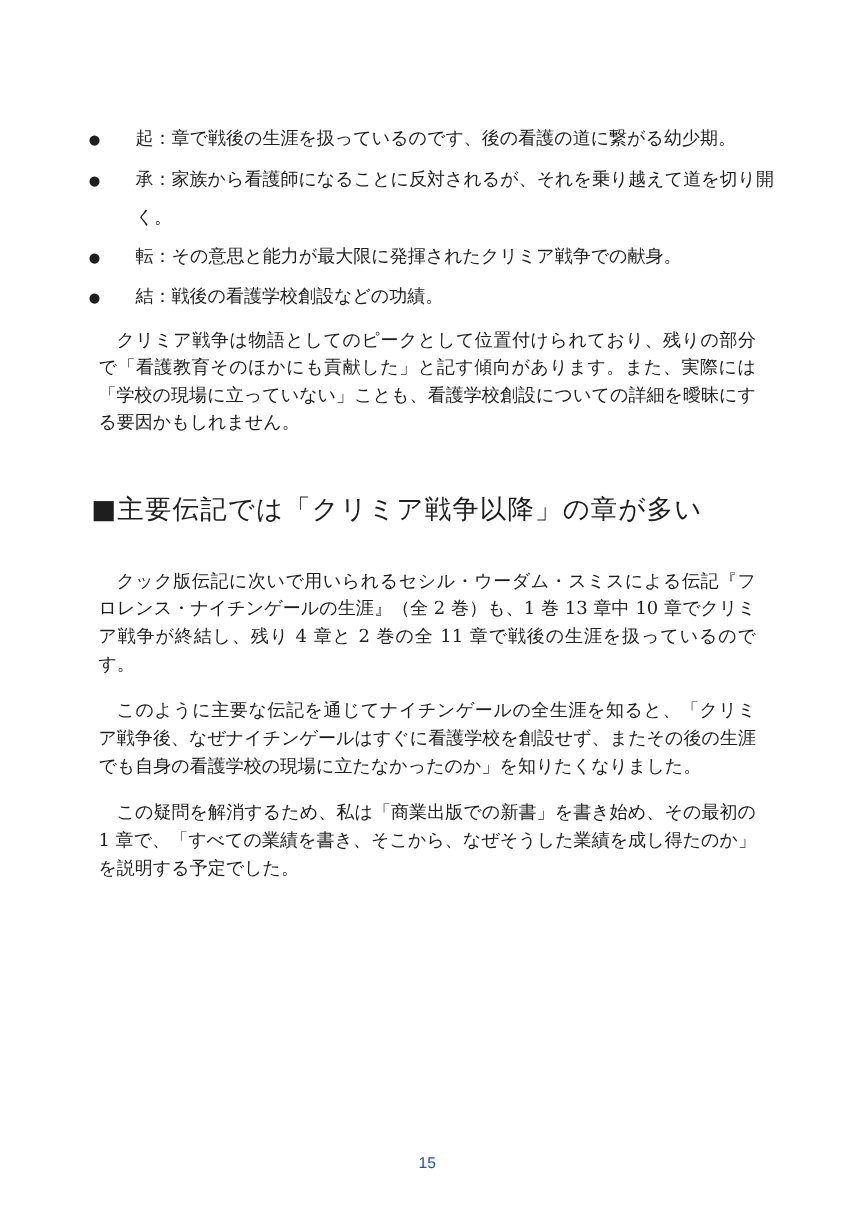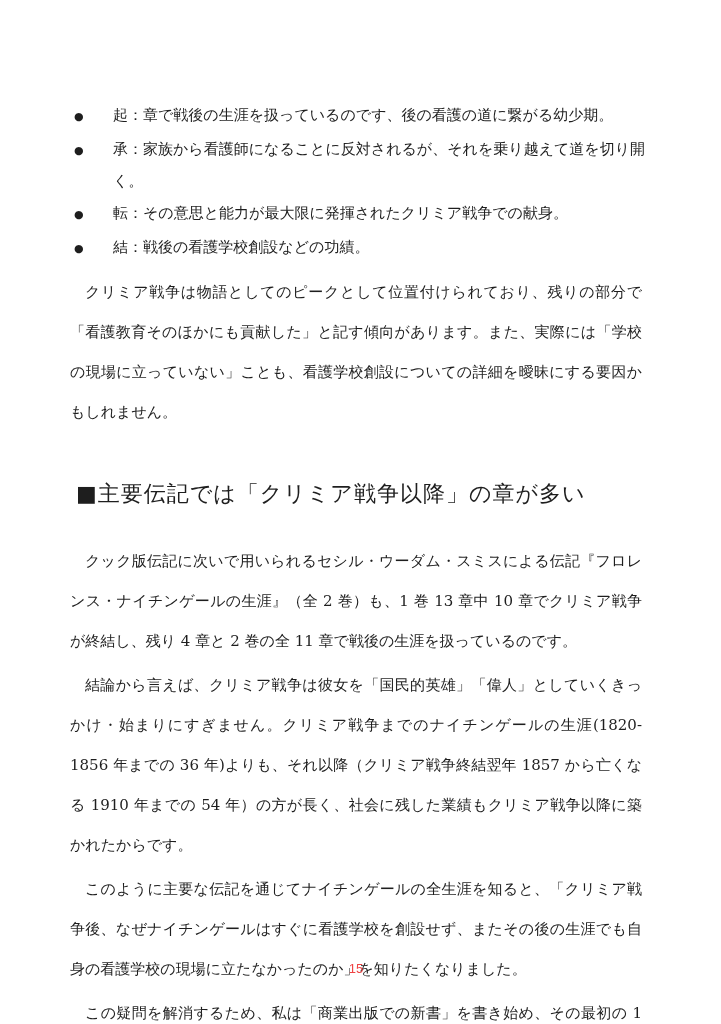--- a/index.html
+++ b/index.html
@@ -48,23 +48,23 @@
     flex: 0 0 47px;
     padding-left: 8px;
     box-sizing: border-box;
     font-size: 11px;
     font-family: "DejaVu Sans", "Liberation Sans", sans-serif;
   }
   .bullet-text {
     flex: 1 1 auto;
   }
   .para {
-    margin: 4px;
+    margin: 16px;
     font-size: 15px;
-    line-height: 40px;
+    line-height: 23px;
     text-indent: 1em;
     text-align: justify;
     text-justify: inter-ideograph;
   }
   .para.first-after-list {
     margin-top: 7px;
   }
   .section-heading {
     margin: 44px 0 0 10px;
     font-size: 22px;
@@ -76,21 +76,21 @@
     margin-top: 29px;
   }
   .page-number {
     position: absolute;
     left: 66px;
     width: 580px;
     top: 961px;
     text-align: center;
     font-size: 13px;
     font-family: "Liberation Sans", "DejaVu Sans", sans-serif;
-    color: #ef4444;
+    color: #1d4ed8;
   }
 </style>
 </head>
 <body>
 
 <div class="sheet">
   <div class="content">
 
 
     <ul class="bullet-list">
@@ -111,21 +111,20 @@
         <span class="bullet-text">結：戦後の看護学校創設などの功績。</span>
       </li>
     </ul>
 
     <p class="para first-after-list">クリミア戦争は物語としてのピークとして位置付けられており、残りの部分で「看護教育そのほかにも貢献した」と記す傾向があります。また、実際には「学校の現場に立っていない」ことも、看護学校創設についての詳細を曖昧にする要因かもしれません。</p>
 
     <h2 class="section-heading">■主要伝記では「クリミア戦争以降」の章が多い</h2>
 
     <div class="section-body">
       <p class="para">クック版伝記に次いで用いられるセシル・ウーダム・スミスによる伝記『フロレンス・ナイチンゲールの生涯』（全 2 巻）も、1 巻 13 章中 10 章でクリミア戦争が終結し、残り 4 章と 2 巻の全 11 章で戦後の生涯を扱っているのです。</p>
-      <p class="para">結論から言えば、クリミア戦争は彼女を「国民的英雄」「偉人」としていくきっかけ・始まりにすぎません。クリミア戦争までのナイチンゲールの生涯(1820-1856 年までの 36 年)よりも、それ以降（クリミア戦争終結翌年 1857 から亡くなる 1910 年までの 54 年）の方が長く、社会に残した業績もクリミア戦争以降に築かれたからです。</p>
       <p class="para">このように主要な伝記を通じてナイチンゲールの全生涯を知ると、「クリミア戦争後、なぜナイチンゲールはすぐに看護学校を創設せず、またその後の生涯でも自身の看護学校の現場に立たなかったのか」を知りたくなりました。</p>
       <p class="para">この疑問を解消するため、私は「商業出版での新書」を書き始め、その最初の 1 章で、「すべての業績を書き、そこから、なぜそうした業績を成し得たのか」を説明する予定でした。</p>
     </div>
 
   </div>
 
   <div class="page-number">15</div>
 </div>
 
 </body></html>

